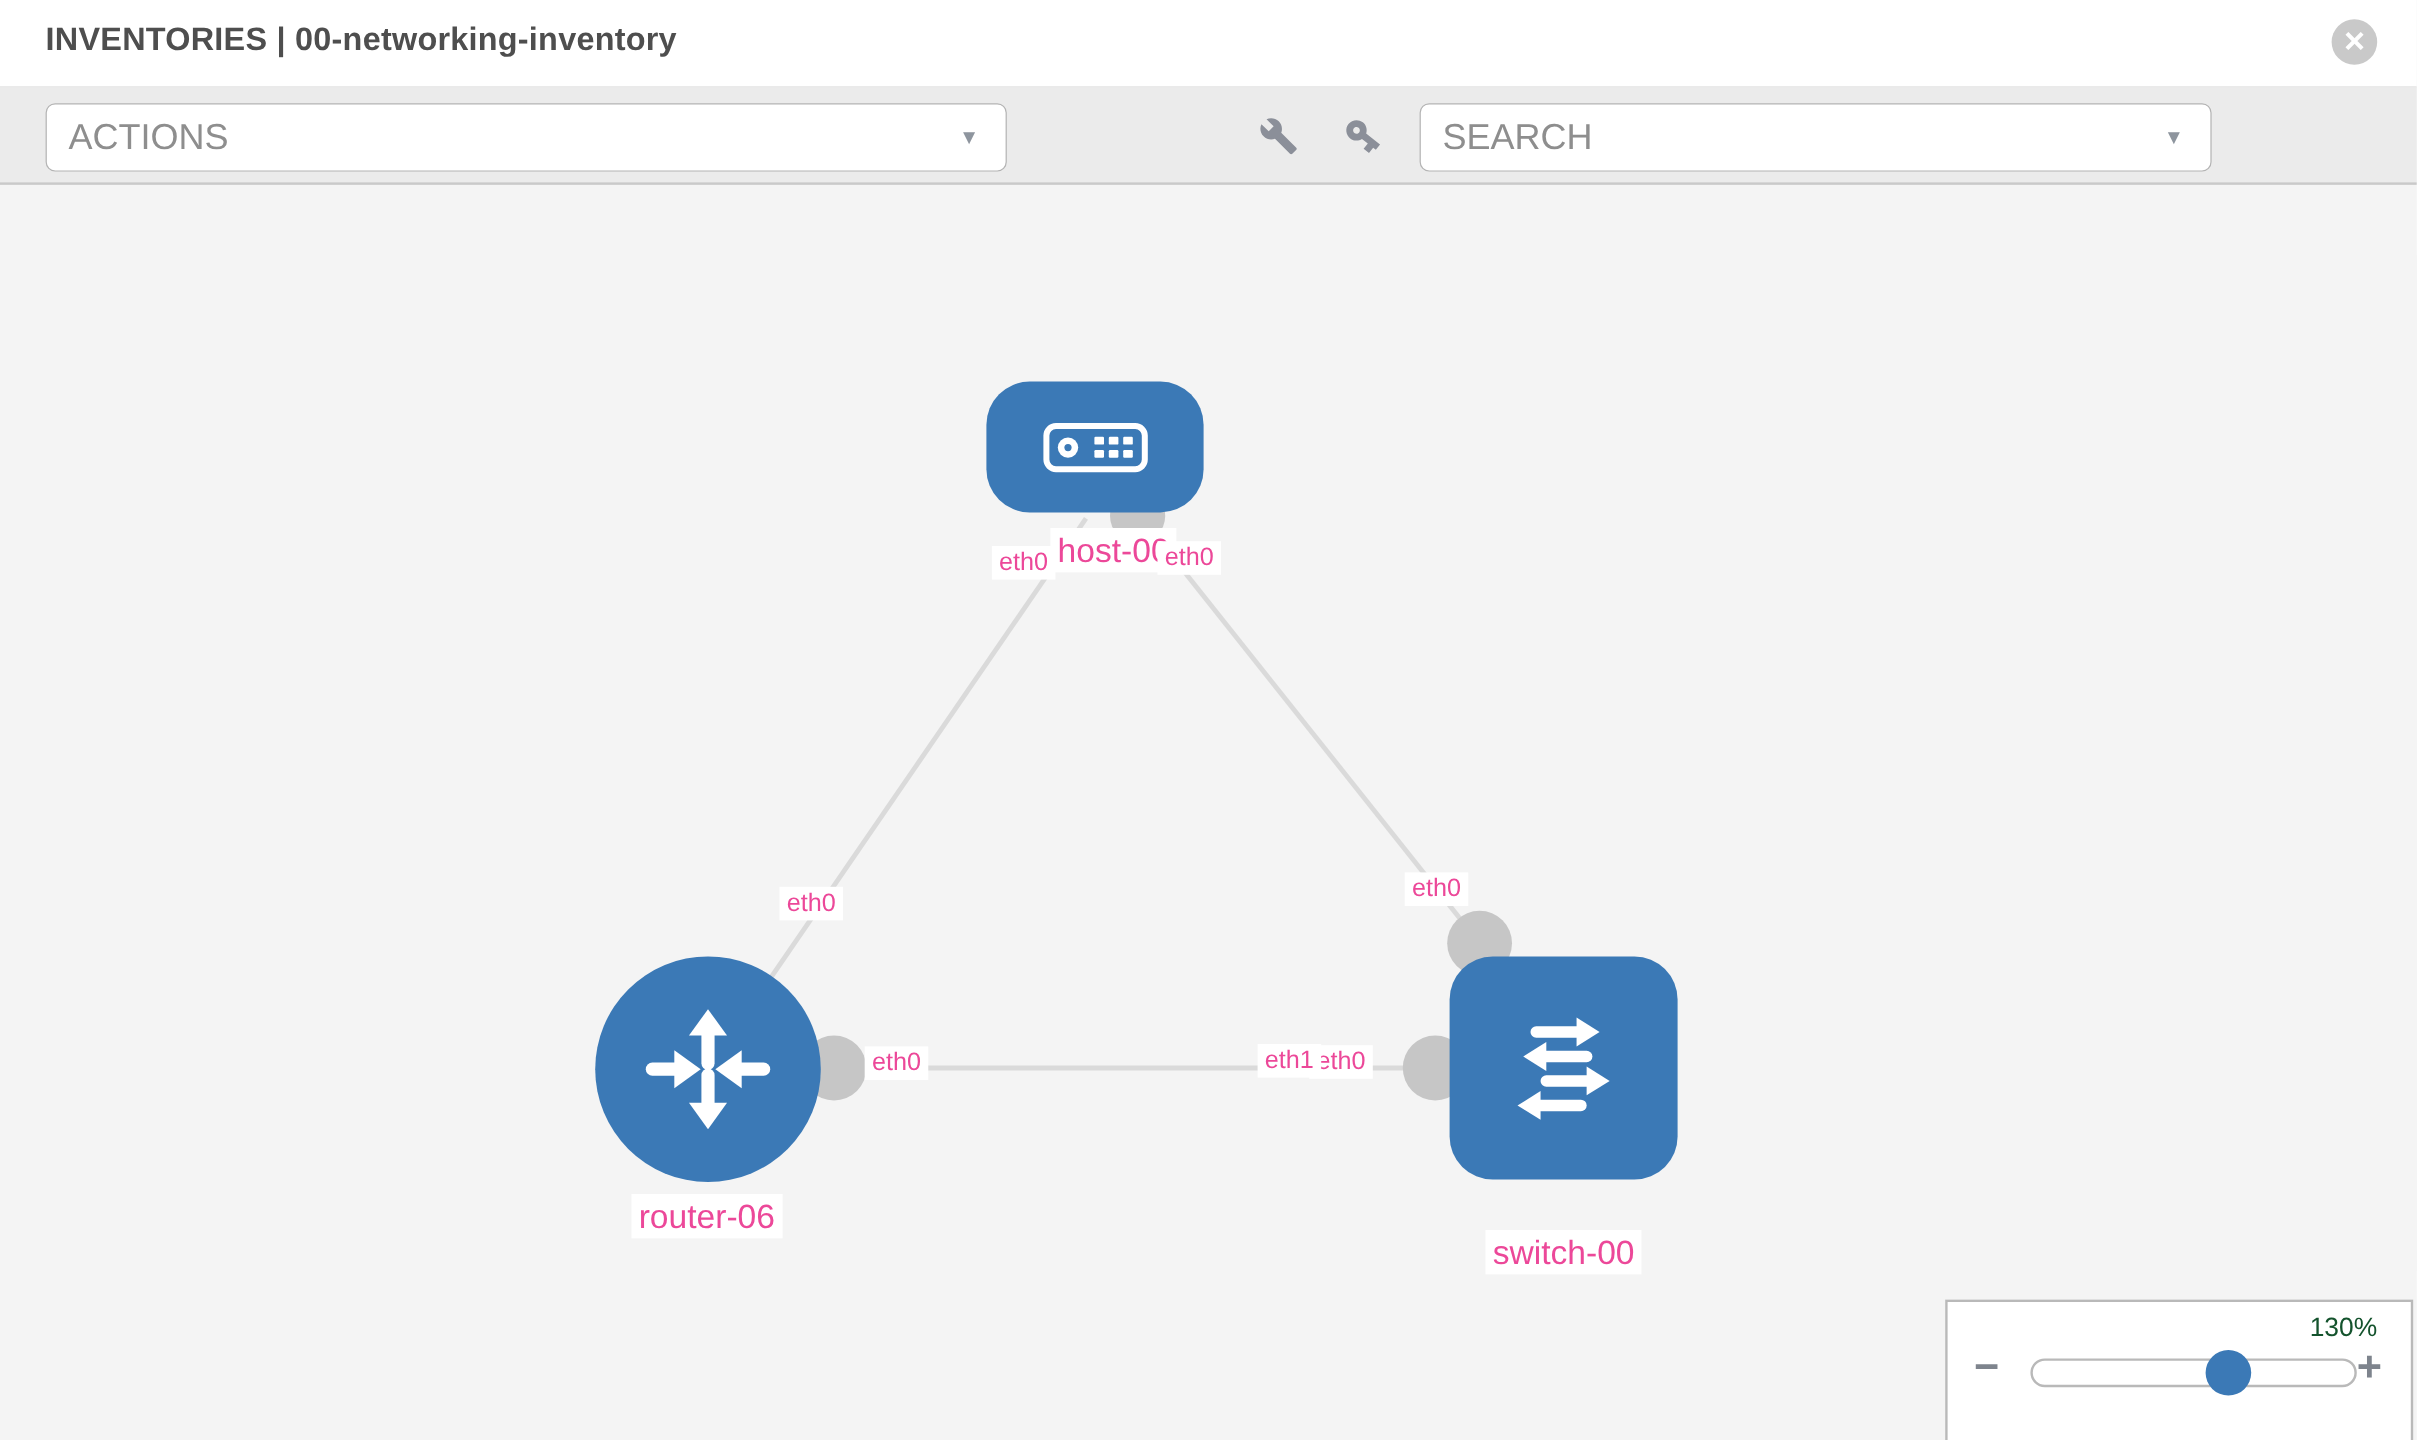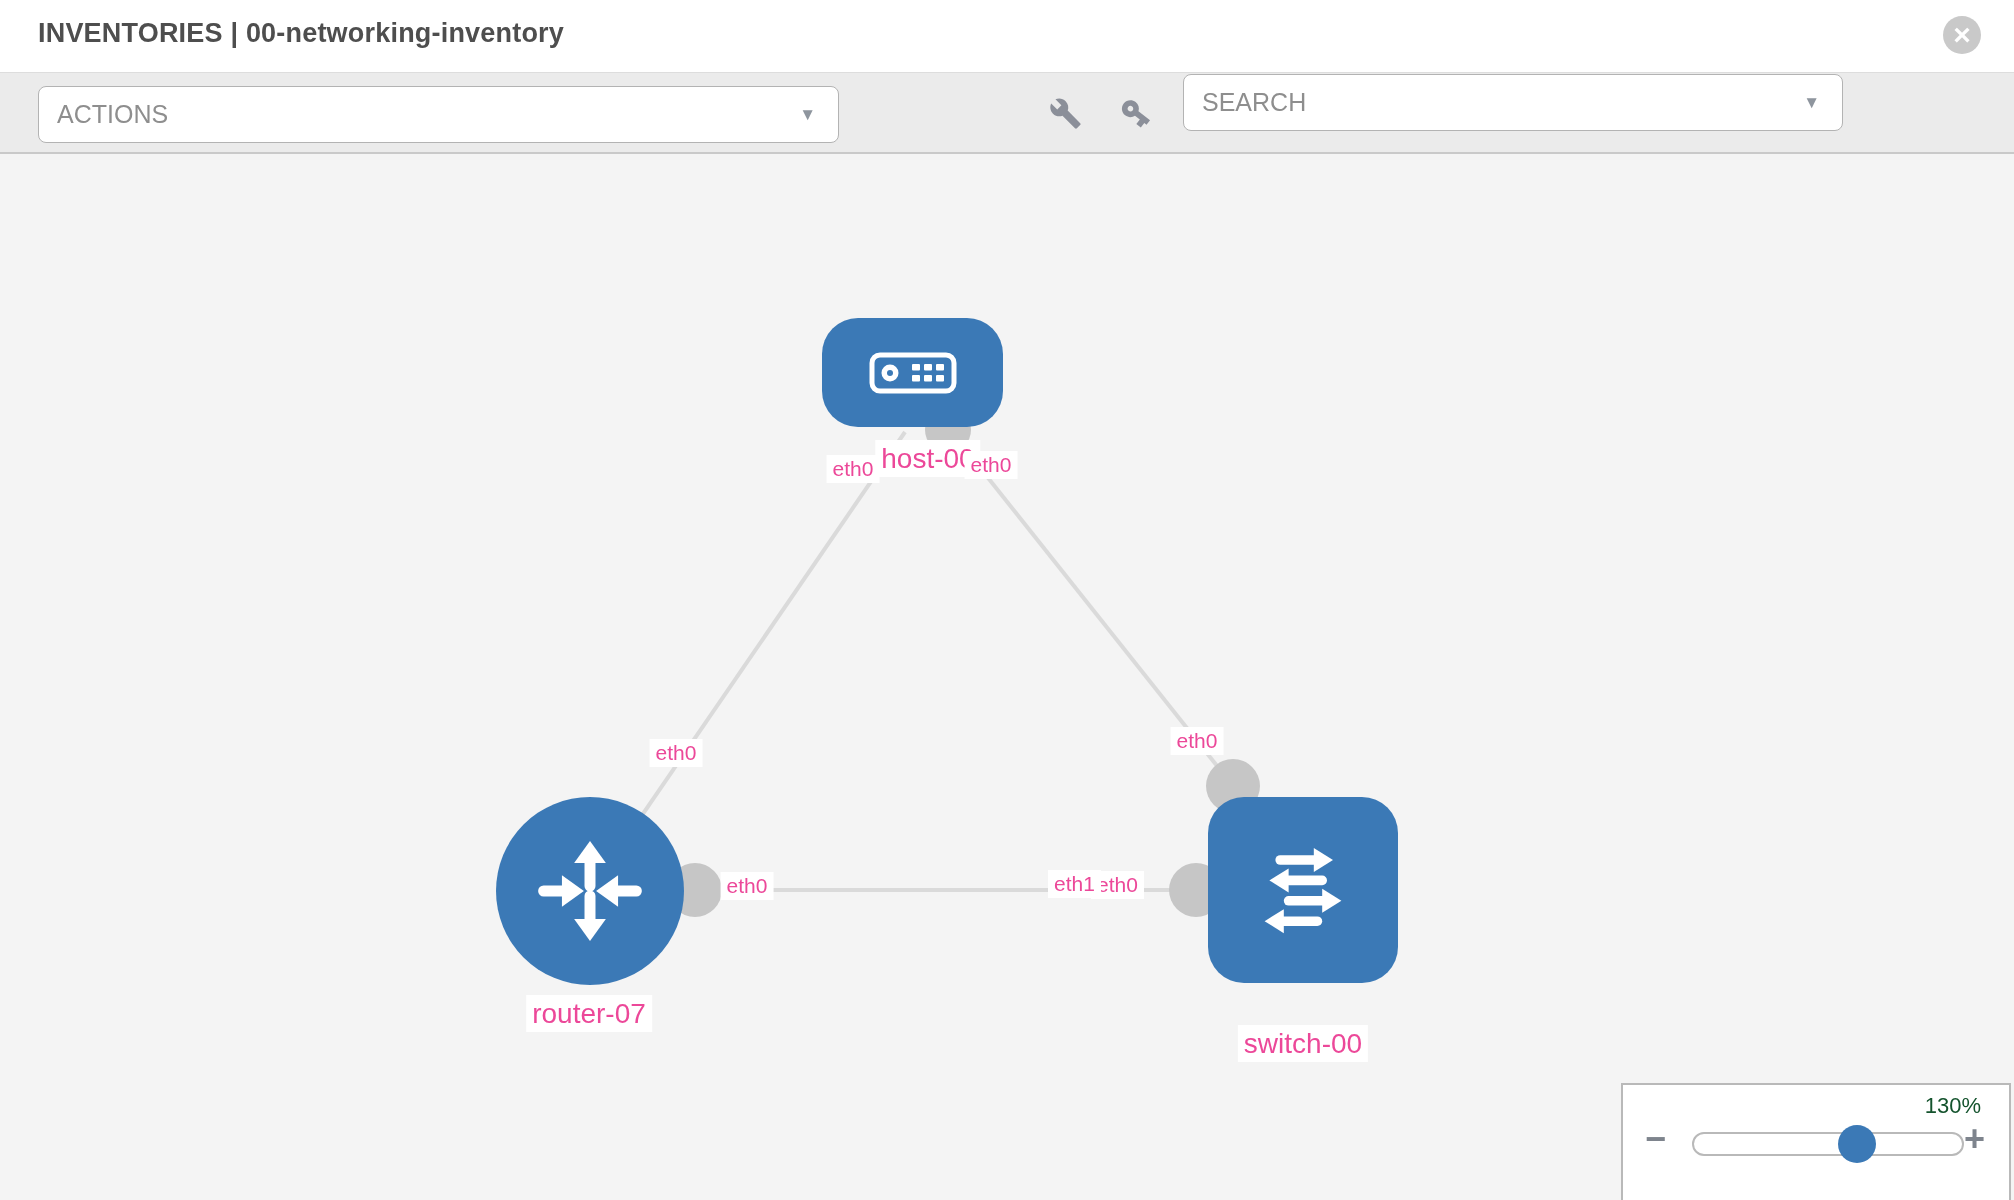--- a/index.html
+++ b/index.html
@@ -28,21 +28,21 @@
   .toolbar{
     position:absolute; top:73px; left:0; width:2014px; height:79px;
     background:#ebebeb; border-bottom:2px solid #c9c9c9; z-index:6;
   }
   .select-box{
     position:absolute; height:57px; background:#ffffff;
     border:1px solid #b3b3b3; border-radius:8px; box-sizing:border-box;
     display:flex; align-items:center; cursor:pointer;
   }
   .select-box .sel-text{
-    margin-left:18px; font-size:25px; color:#8e8e8e;
+    margin-left:18px; font-size:30px; color:#8e8e8e;
   }
   .select-box .caret{
     position:absolute; right:22px; top:50%; transform:translateY(-50%);
     font-size:17px; color:#8e959e;
   }
   .tool-icon-btn{
     position:absolute; width:44px; height:44px; display:flex;
     align-items:center; justify-content:center; cursor:pointer;
   }
   
@@ -139,21 +139,21 @@
         <polygon points="22,42 38,32 38,52" stroke="none"></polygon>
         <line x1="38" y1="59" x2="68" y2="59"></line>
         <polygon points="82,59 66,49 66,69" stroke="none"></polygon>
         <line x1="62" y1="76" x2="32" y2="76"></line>
         <polygon points="18,76 34,66 34,86" stroke="none"></polygon>
       </g>
     </svg>
   </div>
 
   <div class="chip node-label" style="left:928px; top:440px;">host-00</div>
-  <div class="chip node-label" style="left:589px; top:995px;">router-07</div>
+  <div class="chip node-label" style="left:589px; top:995px;">router-06</div>
   <div class="chip node-label" style="left:1303px; top:998px;margin-top:27px;">switch-00</div>
 
   <div class="chip edge-label edge-centered" style="left:853px; top:455px;">eth0</div>
   <div class="chip edge-label edge-centered" style="left:991px; top:451px;">eth0</div>
   <div class="chip edge-label edge-centered" style="left:676px; top:739px;">eth0</div>
   <div class="chip edge-label edge-centered" style="left:1197px; top:727px;">eth0</div>
   <div class="chip edge-label edge-centered" style="left:747px; top:872px;">eth0</div>
   <div class="chip edge-label" style="left:1091px; top:871px;">eth0</div>
   <div class="chip edge-label" style="left:1048px; top:870px;">eth1</div>
 
@@ -177,21 +177,21 @@
     </div>
 
     <div class="tool-icon-btn" style="left:1114px; top:18px;">
       <svg width="34" height="34" viewBox="0 0 24 24">
         <g transform="rotate(38 12 12)">
           <path fill="#8b8f99" d="M12.65 10C11.83 7.67 9.61 6 7 6c-3.31 0-6 2.69-6 6s2.69 6 6 6c2.61 0 4.83-1.67 5.65-4H17v4h4v-4h2v-4H12.65zM7 14c-1.1 0-2-.9-2-2s.9-2 2-2 2 .9 2 2-.9 2-2 2z"></path>
         </g>
       </svg>
     </div>
 
-    <div class="select-box" style="left:1183px; top:1px; width:660px;">
+    <div class="select-box" style="left:1183px; top:13px; width:660px;">
       <span class="sel-text">SEARCH</span>
       <span class="caret">▼</span>
     </div>
   </div>
 
   <div class="zoom-panel">
     <div class="zoom-level">130%</div>
     <div class="zoom-minus">−</div>
     <div class="zoom-track"></div>
     <div class="zoom-thumb"></div>

